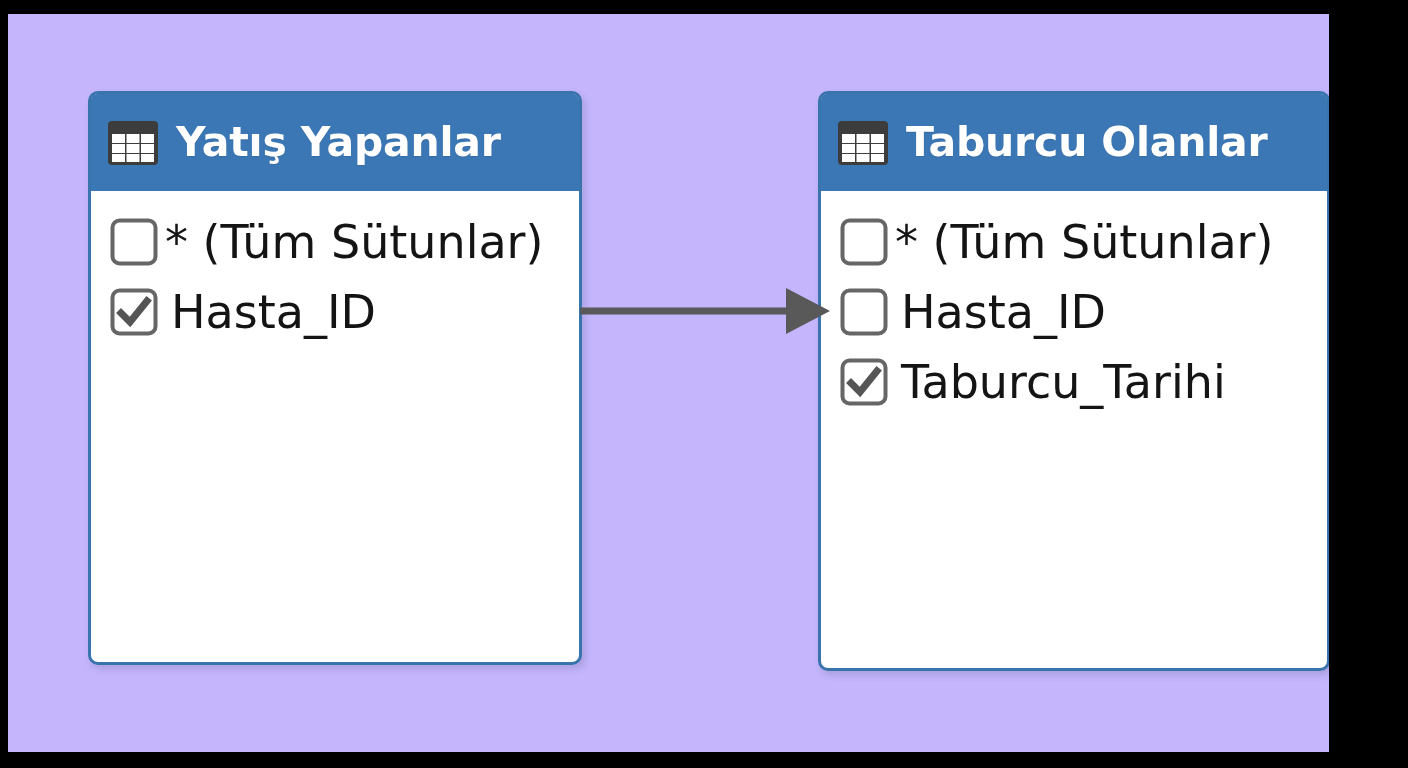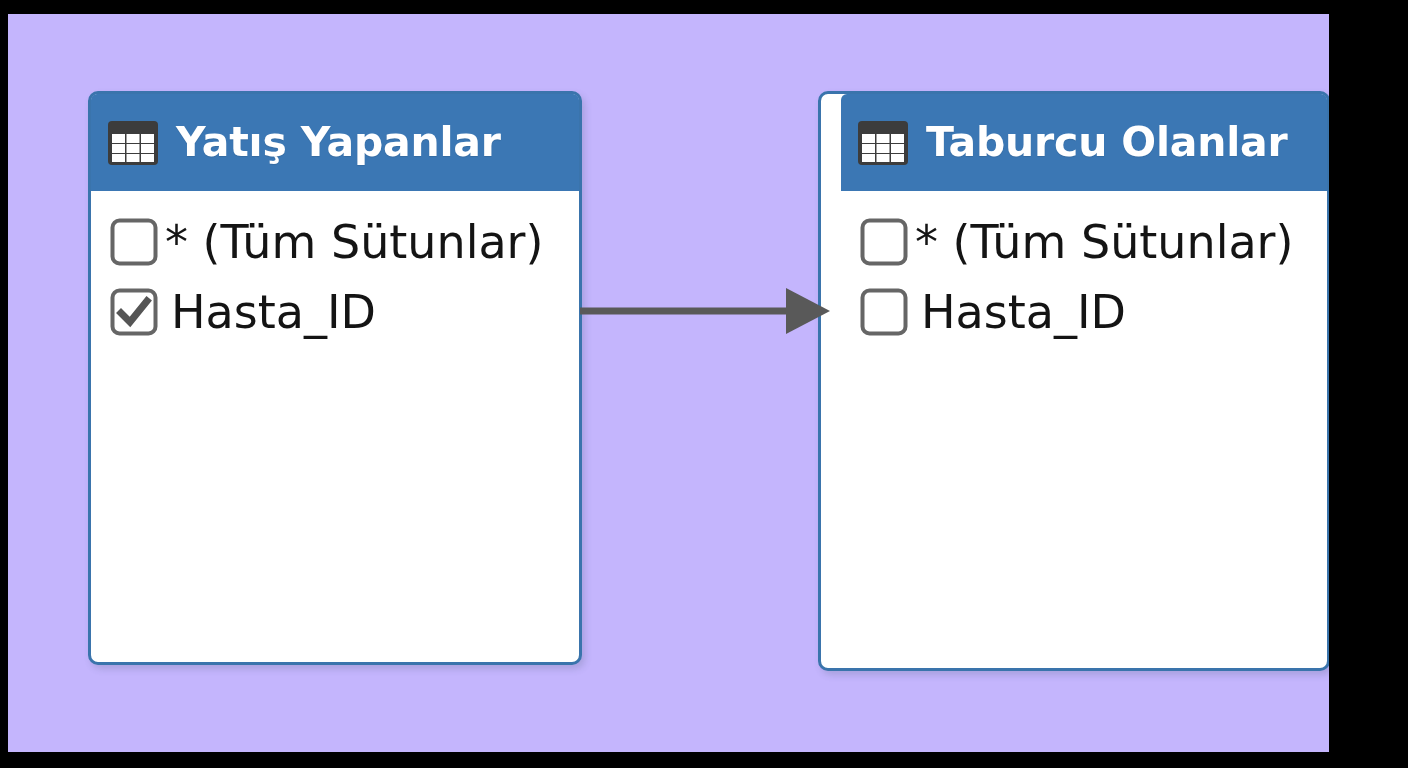--- a/index.html
+++ b/index.html
@@ -147,21 +147,21 @@
             <rect x="3.5" y="3.5" width="43" height="43" rx="7" fill="#ffffff" stroke="#666666" stroke-width="4"></rect>
             <path d="M12 26 L21 35 L38 14" fill="none" stroke="#555555" stroke-width="7" stroke-linecap="square" stroke-linejoin="miter"></path>
           </svg>
           <span class="col-label">Hasta_ID</span>
         </div>
 
 
       </div>
     </div>
 
-    <div class="panel" id="panel-right" style="left:810px; top:77px; width:512px; height:580px;padding-left:20px;">
+    <div class="panel" id="panel-right" style="left:810px; top:77px; width:512px; height:580px;">
 
       <div class="panel-header">
         <svg class="table-icon" viewBox="0 0 52 46">
           <rect x="1" y="1" width="50" height="44" rx="4" fill="#3c3c3c"></rect>
           <g fill="#ffffff">
             <rect x="5" y="14" width="13" height="9"></rect>
             <rect x="19.5" y="14" width="13" height="9"></rect>
             <rect x="34" y="14" width="13" height="9"></rect>
             <rect x="5" y="24" width="13" height="9"></rect>
             <rect x="19.5" y="24" width="13" height="9"></rect>
@@ -183,20 +183,27 @@
           <span class="col-label star">* (Tüm Sütunlar)</span>
         </div>
 
         <div class="col-row">
           <svg class="cbox" viewBox="0 0 50 50">
             <rect x="3.5" y="3.5" width="43" height="43" rx="7" fill="#ffffff" stroke="#666666" stroke-width="4"></rect>
           </svg>
           <span class="col-label">Hasta_ID</span>
         </div>
 
+        <div class="col-row">
+          <svg class="cbox" viewBox="0 0 50 50">
+            <rect x="3.5" y="3.5" width="43" height="43" rx="7" fill="#ffffff" stroke="#666666" stroke-width="4"></rect>
+            <path d="M12 26 L21 35 L38 14" fill="none" stroke="#555555" stroke-width="7" stroke-linecap="square" stroke-linejoin="miter"></path>
+          </svg>
+          <span class="col-label">Taburcu_Tarihi</span>
+        </div>
 
       </div>
     </div>
 
     <svg id="connector" viewBox="0 0 250 70">
       <line x1="0" y1="35" x2="212" y2="35" stroke="#595959" stroke-width="7"></line>
       <polygon points="206,12 250,35 206,58" fill="#595959"></polygon>
     </svg>
 
   </div>

